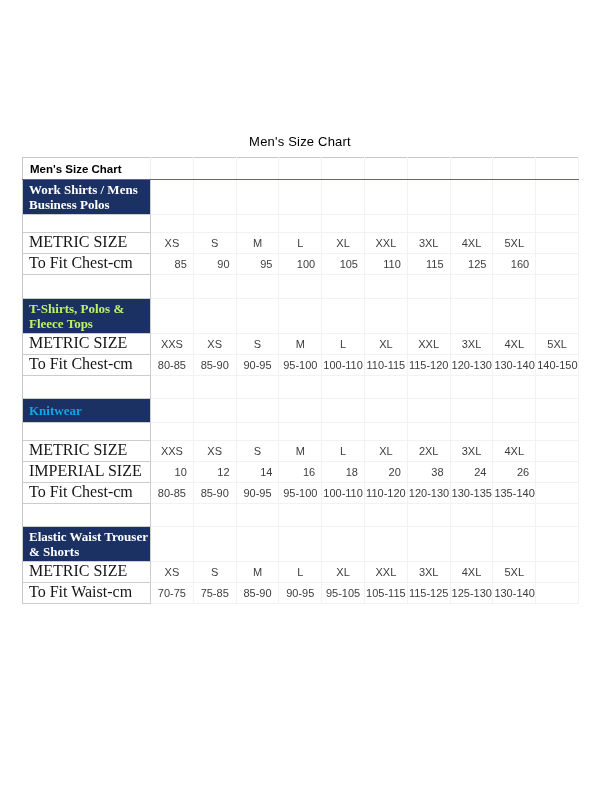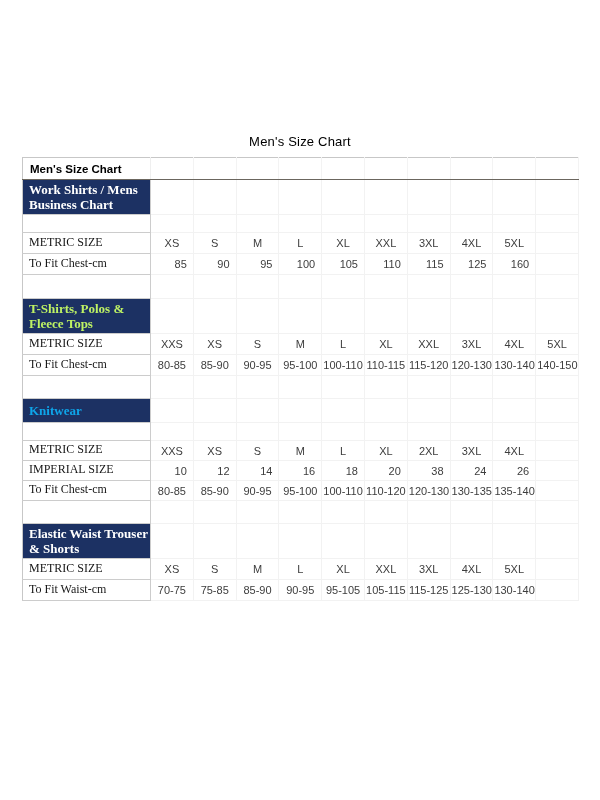--- a/index.html
+++ b/index.html
@@ -23,21 +23,21 @@
     padding:0 0 0 7px;height:19px;
     border-bottom:1.5px solid #6b665e;border-right:1px solid #efefef;
     white-space:nowrap;
   }
   th.hcell{
     height:19px;border-bottom:1.5px solid #6b665e;border-right:1px solid #f3f3f3;
   }
   td{vertical-align:middle;}
   td.lbl{
     font-family:"Liberation Serif","DejaVu Serif",serif;
-    font-size:12px;color:#161616;
+    font-size:16px;color:#161616;
     padding:0 0 2px 6px;white-space:nowrap;
     border-right:1px solid #cccccc;border-bottom:1px solid #cccccc;
     overflow:hidden;
     margin-top:25px;
   }
   td.navy{
     color:#fff;
     font-family:"Liberation Serif","DejaVu Serif",serif;
     font-weight:bold;font-size:13px;line-height:15px;
     padding:2px 2px 2px 6px;
@@ -82,21 +82,21 @@
       <th class="hcell"></th>
       <th class="hcell"></th>
       <th class="hcell"></th>
       <th class="hcell"></th>
     </tr>
   </thead>
   <tbody id="table-body">
       <tr style="height: 35px;">
         <td class="navy" style="background: rgb(28, 49, 99); color: rgb(255, 255, 255);">
           <div class="navy-line">Work Shirts / Mens</div>
-          <div class="navy-line">Business Chart</div>
+          <div class="navy-line">Business Polos</div>
         </td>
         <td class="data"></td>
         <td class="data"></td>
         <td class="data"></td>
         <td class="data"></td>
         <td class="data"></td>
         <td class="data"></td>
         <td class="data"></td>
         <td class="data"></td>
         <td class="data"></td>

